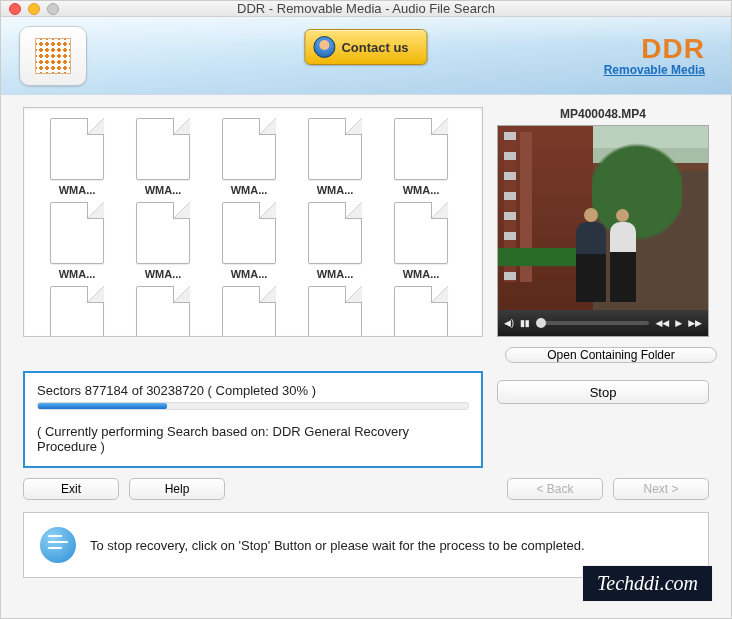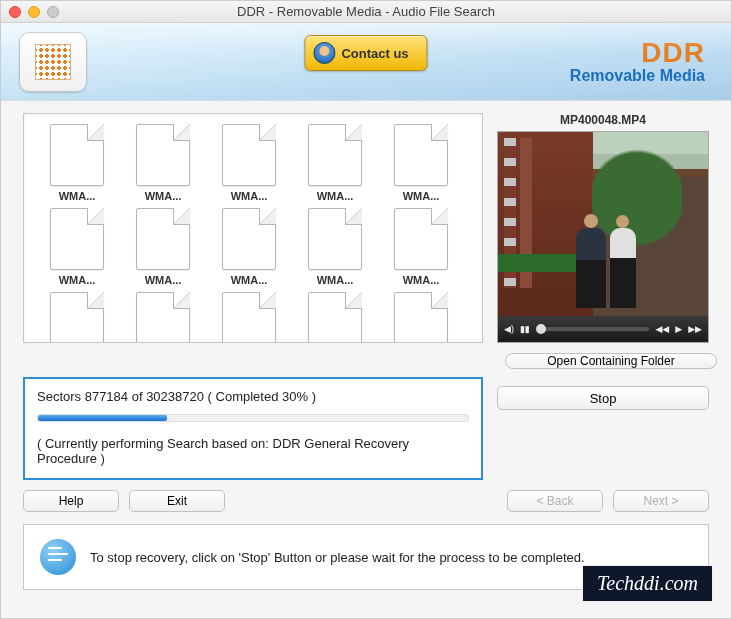--- a/index.html
+++ b/index.html
@@ -1,18 +1,18 @@
 <!DOCTYPE html>
 <html><head>
 <meta charset="utf-8">
 <style>
 * { box-sizing: border-box; margin: 0; padding: 0; }
 body { font-family: -apple-system, "Helvetica Neue", Arial, sans-serif; font-size: 12px; background: #fff; }
 .window { width: 732px; height: 619px; position: relative; background: #f5f5f5; border: 1px solid #ccc; }
-.titlebar { height: 22px; background: linear-gradient(#f6f6f6,#e6e6e6); display: flex; align-items: center; padding: 0 8px; border-bottom: 1px solid #d0d0d0; position: relative; }
+.titlebar { height: 16px; background: linear-gradient(#f6f6f6,#e6e6e6); display: flex; align-items: center; padding: 0 8px; border-bottom: 1px solid #d0d0d0; position: relative; }
 .traffic { display: flex; gap: 7px; }
 .traffic span { width: 12px; height: 12px; border-radius: 50%; display: inline-block; }
 .tl-close { background: #ff5f56; border: 1px solid #e0443e; }
 .tl-min { background: #ffbd2e; border: 1px solid #dea123; }
 .tl-max { background: #ccc; border: 1px solid #aaa; }
 .title { position: absolute; left: 0; right: 0; text-align: center; font-size: 13px; color: #444; pointer-events: none; }
 
 .header-banner { height: 78px; background: linear-gradient(175deg, #eaf6ff 0%, #d8edfa 30%, #c4e1f4 55%, #b5d6ee 80%, #a8cde8 100%); border-bottom: 1px solid #cfdce5; display: flex; align-items: center; padding: 0 18px; position: relative; }
 .header-banner::before { content:""; position:absolute; top:0; left:0; right:0; height:28px; background: linear-gradient(rgba(255,255,255,0.35), rgba(255,255,255,0)); }
 
@@ -22,21 +22,21 @@
   radial-gradient(circle, #e67e22 42%, transparent 46%) 2px 2px/6px 6px,
   radial-gradient(circle, #fff 40%, transparent 44%) 5px 5px/6px 6px,
   #fff; border:1px solid #e0b080; }
 
 .contact-btn { position: absolute; left: 50%; transform: translateX(-50%); top: 12px; background: linear-gradient(#ffe27a,#f2b705); border: 1px solid #b8860b; border-radius: 6px; padding: 6px 18px 6px 8px; display: flex; align-items: center; gap: 6px; font-weight: bold; color: #333; font-size: 13px; cursor: pointer; box-shadow: inset 0 1px 0 rgba(255,255,255,0.6), 0 1px 2px rgba(0,0,0,0.2); }
 .contact-avatar { width: 22px; height: 22px; border-radius: 50%; background: radial-gradient(circle at 50% 30%, #4a90d9 40%, #1a5a9a 100%); border: 1px solid #0d3a68; position: relative; }
 .contact-avatar::after { content:""; position:absolute; left:5px; top:3px; width:10px; height:10px; border-radius:50%; background: #f4c08a; }
 
 .brand { margin-left: auto; text-align: right; padding-right: 8px; }
 .brand-ddr { font-size: 28px; font-weight: bold; letter-spacing: 1px; color: #e67e22; line-height: 1; }
-.brand-sub { font-size: 16px; color: #1a6fbf; font-weight: 600; }
+.brand-sub { font-size: 12px; color: #1a6fbf; font-weight: 600; text-decoration: underline; }
 
 .content { padding: 12px 22px 0 22px; }
 .top-row { display: flex; gap: 14px; }
 
 .file-pane { flex: 1; height: 230px; background: #fff; border: 1px solid #c6c6c6; box-shadow: inset 0 1px 3px rgba(0,0,0,0.08); padding: 6px 2px 6px 12px; overflow: hidden; }
 .file-grid { display: flex; flex-wrap: wrap; gap: 2px 4px; }
 .file-item { width: 82px; text-align: center; padding-top: 4px; }
 .file-icon { width: 54px; height: 62px; margin: 0 auto 4px; background: #fff; border: 1px solid #b5b5b5; border-radius: 2px; position: relative; box-shadow: 0 1px 1px rgba(0,0,0,0.08); }
 .file-icon::before { content:""; position: absolute; top: -1px; right: -1px; width: 16px; height: 16px; background: linear-gradient(135deg, #fff 0 47%, #d0d0d0 50%, #f0f0f0 53% 100%); border-left: 1px solid #b5b5b5; border-bottom: 1px solid #b5b5b5; }
 .file-label { font-size: 11px; color: #333; white-space: nowrap; overflow: hidden; text-overflow: ellipsis; font-weight: bold; }
@@ -58,21 +58,21 @@
 .p2::before { content:""; position:absolute; top:-13px; left:6px; width:13px; height:13px; border-radius:50%; background:#c4a074; }
 .player-bar { position:absolute; left:0; right:0; bottom:0; height:26px; background: linear-gradient(#3a3a3a,#1a1a1a); display:flex; align-items:center; padding: 0 6px; gap:6px; }
 .pb-btn { color:#eee; font-size: 9px; }
 .pb-track { flex:1; height:4px; background:#555; border-radius:2px; position:relative; }
 .pb-thumb { position:absolute; left:0; top:-3px; width:10px; height:10px; border-radius:50%; background:#ddd; }
 
 .open-btn { width: 212px; height: 16px; background: linear-gradient(#fff,#f0f0f0); border: 1px solid #c0c0c0; border-radius: 8px; margin-top: 10px; font-size: 12px; cursor: pointer; margin-left: 8px; }
 
 .mid-row { display: flex; gap: 14px; margin-top: 8px; align-items: flex-start; }
 .progress-panel { flex:1; border: 2px solid #2a8fd6; background: #fff; padding: 10px 12px 12px; }
-.sectors-line { font-size: 13px; color: #222; margin-bottom: 10px; }
+.sectors-line { font-size: 13px; color: #222; margin-bottom: 4px; }
 .progress-bar { width: 100%; height: 8px; background: #f0f0f0; border: 1px solid #ddd; border-radius: 3px; position: relative; margin-bottom: 14px; }
 .progress-fill { position:absolute; left:0; top:0; bottom:0; width:30%; background: linear-gradient(#5aaef0,#1a6fcf); border-radius: 2px; }
 .status-line { font-size: 13px; color: #222; }
 
 .stop-btn { width: 212px; height: 24px; background: linear-gradient(#fff,#f0f0f0); border: 1px solid #c0c0c0; border-radius: 5px; font-size: 13px; cursor: pointer; margin-top: 9px; }
 
 .nav-row { display:flex; gap:10px; margin-top: 10px; align-items:center; }
 .small-btn { width: 96px; height: 22px; background: linear-gradient(#fff,#f0f0f0); border: 1px solid #c0c0c0; border-radius: 5px; font-size: 12px; cursor: pointer; }
 .spacer { flex:1; }
 .disabled { color: #b0b0b0; cursor: default; }
@@ -212,22 +212,22 @@
         <div class="sectors-line">Sectors 877184 of 30238720    ( Completed 30% )</div>
         <div class="progress-bar">
           <div class="progress-fill" style="width: 30%;"></div>
         </div>
         <div class="status-line">( Currently performing Search based on: DDR General Recovery Procedure )</div>
       </div>
       <button class="stop-btn">Stop</button>
     </div>
 
     <div class="nav-row">
+      <button class="small-btn">Exit</button>
       <button class="small-btn">Help</button>
-      <button class="small-btn">Exit</button>
       <div class="spacer"></div>
       <button class="small-btn disabled">&lt; Back</button>
       <button class="small-btn disabled">Next &gt;</button>
     </div>
 
     <div class="info-panel">
       <div class="info-icon"></div>
       <div class="info-text">To stop recovery, click on 'Stop' Button or please wait for the process to be completed.</div>
     </div>
   </div>

